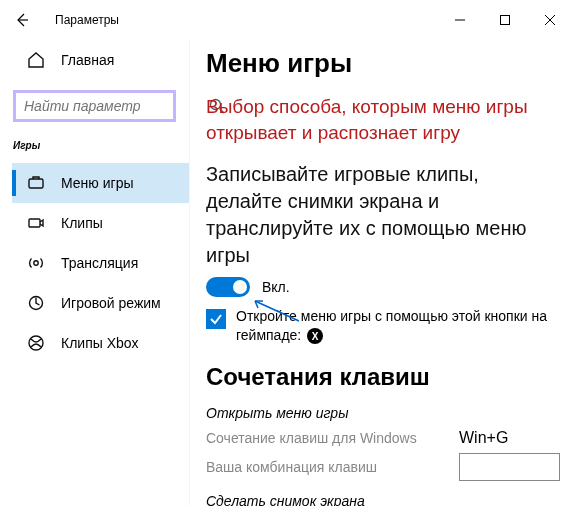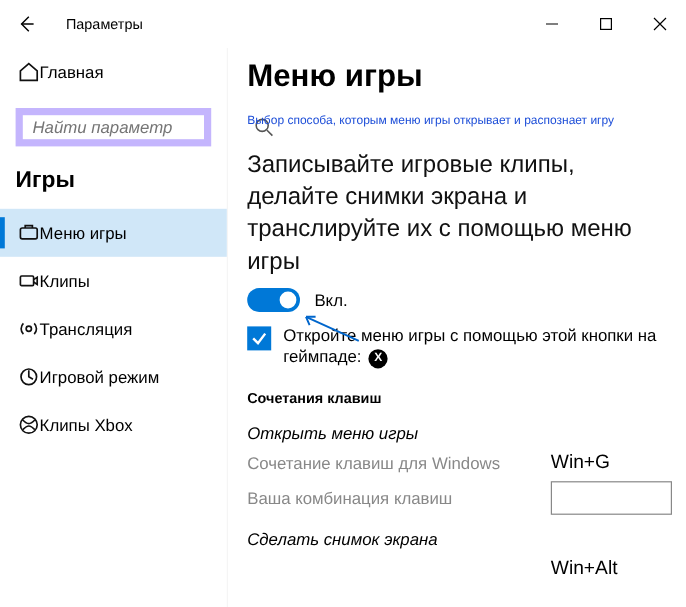--- a/index.html
+++ b/index.html
@@ -45,58 +45,60 @@
   
   .layout { display:flex; height:calc(506px - 40px); }
   .sidebar {
     width:190px; flex:none;
     border-right:1px solid rgba(0,0,0,0.04);
     display:flex; flex-direction:column;
     padding-top:0px;
   }
   .home-item, .nav-item {
     display:flex; align-items:center;
-    height:40px; padding-left:15px; gap:0;
+    height:40px; padding-left:15px; gap:16px;
     font-size:14px;
+    margin-left:12px;
   }
   .home-item { margin-top:0; }
   .nav-icon {
     width:18px; height:18px; display:flex; align-items:center; justify-content:center;
     color:#111;
   }
   .search-wrap { padding:10px 13px 10px 13px; }
   .search {
     display:flex; align-items:center;
-    border:6px solid #c4b5fd; height:32px; padding:0 6px;
+    border:3px solid #c4b5fd; height:32px; padding:0 6px;
   }
   .search input {
     flex:1; border:none; outline:none; font-size:14px; font-style:italic;
     background:transparent; color:#555;
   }
   .search-icon { width:18px; height:18px; flex:none; }
   .group-label {
-    font-size:19px; font-weight:600;
+    font-size:10px; font-weight:600;
     padding:8px 0 12px 13px;
+    font-style:italic;
   }
   .nav-list { display:flex; flex-direction:column; }
   .nav-item { position:relative; }
   .nav-item.selected::before {
     content:""; position:absolute; left:0; top:7px; bottom:7px;
     width:4px; background:var(--accent);
   }
   .nav-item.selected { background:var(--select-bg); }
   
   .content {
     flex:1; padding:8px 12px 0 16px;
     overflow:hidden;
   }
   h1.page-title {
     font-size:26px; font-weight:600; margin:0 0 15px 0;
   }
-  .lead { font-size:10px; margin:0 0 16px 0; line-height:1.35; color:#1d4ed8; }
+  .lead { font-size:19px; margin:0 0 16px 0; line-height:1.35; color:#b91c1c; }
   .para { font-size:20px; margin:0 0 8px 0; line-height:1.35; color:#111; }
   .toggle-row { display:flex; align-items:center; gap:12px; margin:6px 0 10px 0; position:relative; }
   .toggle {
     width:44px; height:20px; border-radius:10px;
     background:var(--accent);
     position:relative;
   }
   .toggle::after {
     content:""; position:absolute; right:3px; top:3px;
     width:14px; height:14px; border-radius:50%; background:#fff;
@@ -105,21 +107,21 @@
     position:absolute; left:45px; top:20px; pointer-events:none;
   }
   .chk-row { display:flex; align-items:flex-start; gap:10px; margin:8px 0 12px 0; }
   .chk {
     width:20px; height:20px; background:var(--accent);
     display:flex; align-items:center; justify-content:center;
     color:#fff; font-size:14px; flex:none; margin-top:2px;
   }
   .chk-label { line-height:1.35; font-size:14px; }
   h2.section-title {
-    font-size:12px; font-weight:600; margin:18px 0 14px 0;
+    font-size:24px; font-weight:600; margin:18px 0 14px 0;
   }
   .sub-label { font-size:14px; margin:0 0 8px 0;font-style:italic; }
   .kb-row { display:flex; align-items:center; gap:18px; margin:2px 0 6px 0; }
   .kb-label { flex:none; width:235px; color:var(--text-disabled); font-size:14px; }
   .kb-value { width:90px; font-size:16px; }
   .kb-input {
     flex:1; height:28px; border:1.5px solid #888; min-width:60px;
     background:#fff;
   }
   .nav-svg { width:18px; height:18px; fill:none; stroke:#111; stroke-width:1.4; }

